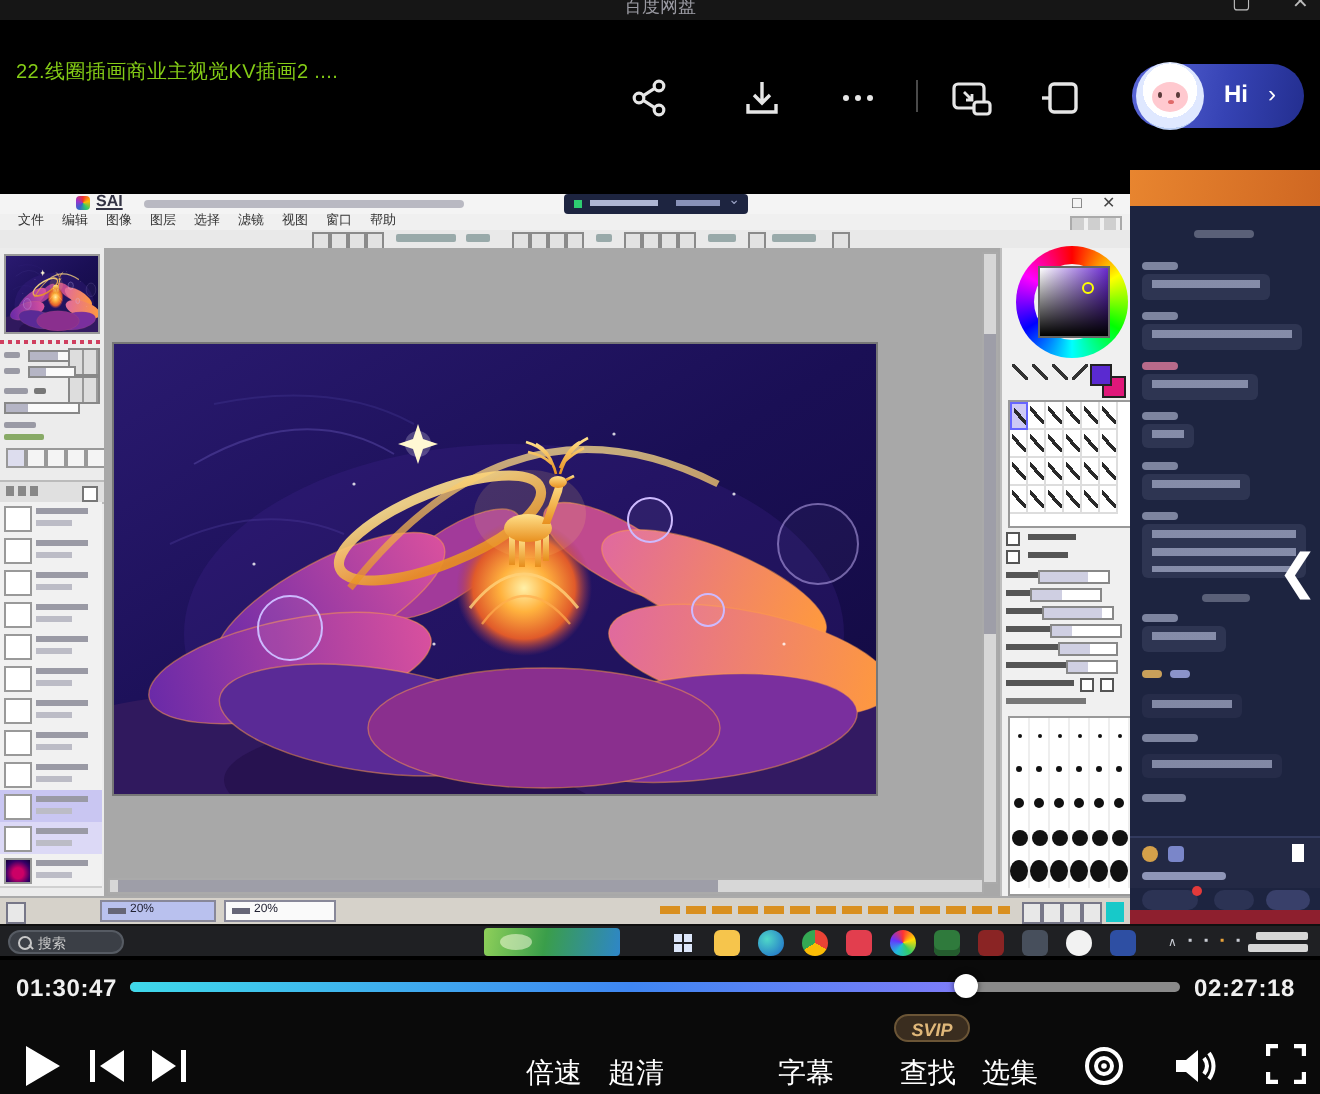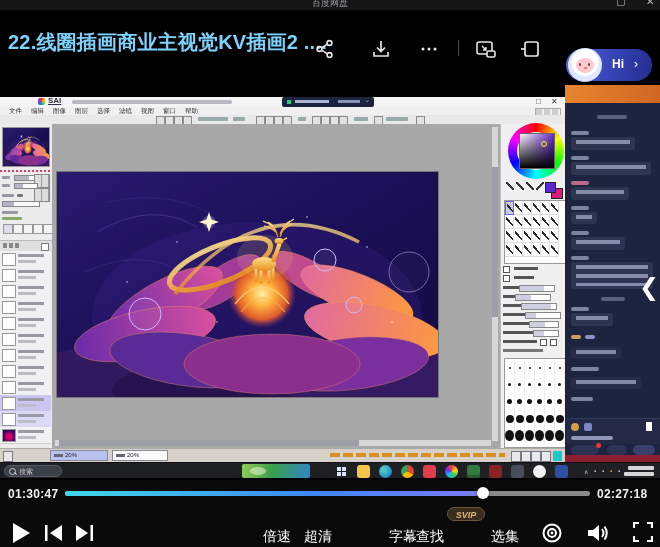--- a/index.html
+++ b/index.html
@@ -5,25 +5,25 @@
   html,body{margin:0;padding:0;background:#000;}
   #app{position:relative;width:660px;height:547px;background:#000;overflow:hidden;
        font-family:"Liberation Sans","DejaVu Sans",sans-serif;-webkit-font-smoothing:antialiased;}
   .abs{position:absolute;}
   
   #win-sliver{left:0;top:0;width:660px;height:10px;background:#161616;overflow:hidden;}
   #win-sliver .wtitle{position:absolute;left:0;right:0;top:-3px;text-align:center;font-size:9px;color:#9a9aa2;}
   .win-ctl{position:absolute;top:-4px;font-size:10px;color:#bbb;}
   
   #pheader{left:0;top:10px;width:660px;height:56px;background:#000;}
-  #vtitle{position:absolute;left:8px;top:19px;font-size:20px;font-weight:700;color:#7dd3fc;letter-spacing:.2px;}
+  #vtitle{position:absolute;left:8px;top:19px;font-size:10px;font-weight:400;color:#84cc16;letter-spacing:.2px;}
   .hicon{position:absolute;top:28px;width:22px;height:22px;}
   .hicon svg{display:block;}
   #hdr-divider{position:absolute;left:458px;top:30px;width:1px;height:16px;background:#4a4a4a;}
-  #avatar-pill{position:absolute;left:566px;top:39px;width:86px;height:32px;border-radius:16px;
+  #avatar-pill{position:absolute;left:566px;top:22px;width:86px;height:32px;border-radius:16px;
       background:linear-gradient(100deg,#5a67d8 0%,#3643b4 55%,#232e8f 100%);}
   #mascot{position:absolute;left:2px;top:-1px;width:34px;height:34px;border-radius:50%;
       background:radial-gradient(circle at 50% 42%,#fff 0 52%,#dfe8ff 52% 72%,#bcd0f5 72% 100%);}
   #mascot .face{position:absolute;left:8px;top:10px;width:18px;height:15px;border-radius:50%;background:#ffc9cf;}
   #mascot .eye{position:absolute;top:5px;width:2px;height:3px;border-radius:50%;background:#5a3a3a;}
   #mascot .mouth{position:absolute;left:8px;top:9px;width:3px;height:2px;border-radius:50%;background:#e06a6a;}
   #avatar-pill .hi{position:absolute;left:46px;top:8px;font-size:12px;color:#fff;font-weight:700;}
   #avatar-pill .chev{position:absolute;left:68px;top:8px;font-size:12px;color:#fff;}
   
   #screen{left:0;top:85px;width:660px;height:393px;background:#000;overflow:hidden;}
@@ -675,21 +675,21 @@
     </svg>
     <svg class="pc-icon" style="left:76px;top:45px" width="17" height="16" viewBox="0 0 17 16">
       <polygon points="0,0 0,16 12,8" fill="#fff"></polygon>
         <rect x="14.5" y="0" width="2.5" height="16" fill="#fff"></rect>
     </svg>
 
     <span class="ctl-label" style="left:263px">倍速</span>
     <span class="ctl-label" style="left:304px">超清</span>
     <span class="ctl-label" style="left:389px">字幕</span>
     <span id="svip">SVIP</span>
-    <span class="ctl-label" style="left:416px">查找</span>
+    <span class="ctl-label" style="left:450px">查找</span>
     <span class="ctl-label" style="left:491px">选集</span>
 
     <svg class="pc-icon" style="left:541px" width="22" height="22" viewBox="0 0 22 22">
       <circle cx="11" cy="11" r="8.5" fill="none" stroke="#fff" stroke-width="2"></circle>
       <circle cx="11" cy="11" r="4" fill="none" stroke="#fff" stroke-width="2"></circle>
       <circle cx="11" cy="11" r="1.4" fill="#fff"></circle>
     </svg>
     <svg class="pc-icon" style="left:586px" width="24" height="22" viewBox="0 0 24 22">
       <polygon points="2,8 7,8 13,3 13,19 7,14 2,14" fill="#fff"></polygon>
       <path d="M16,7 Q19,11 16,15 M18.5,4.5 Q23,11 18.5,17.5" stroke="#fff" stroke-width="2" fill="none"></path>

